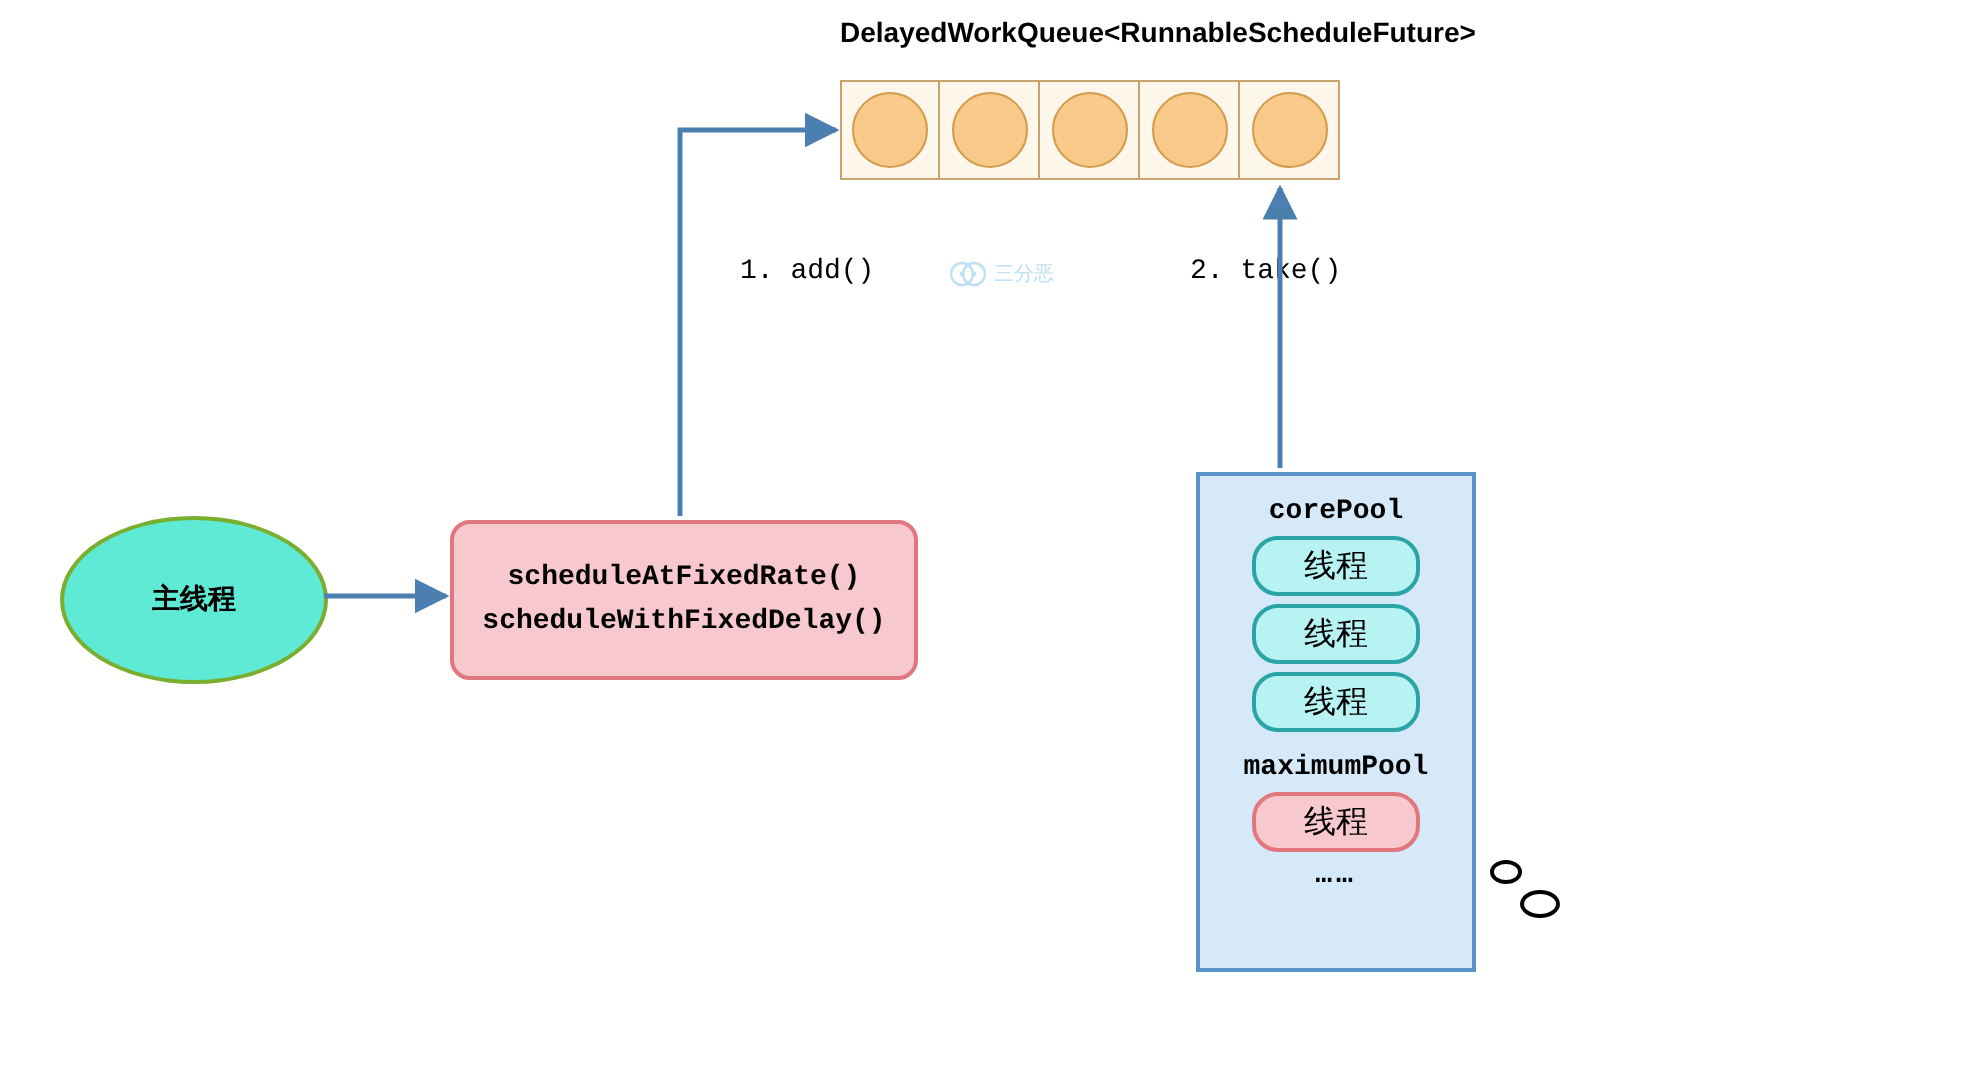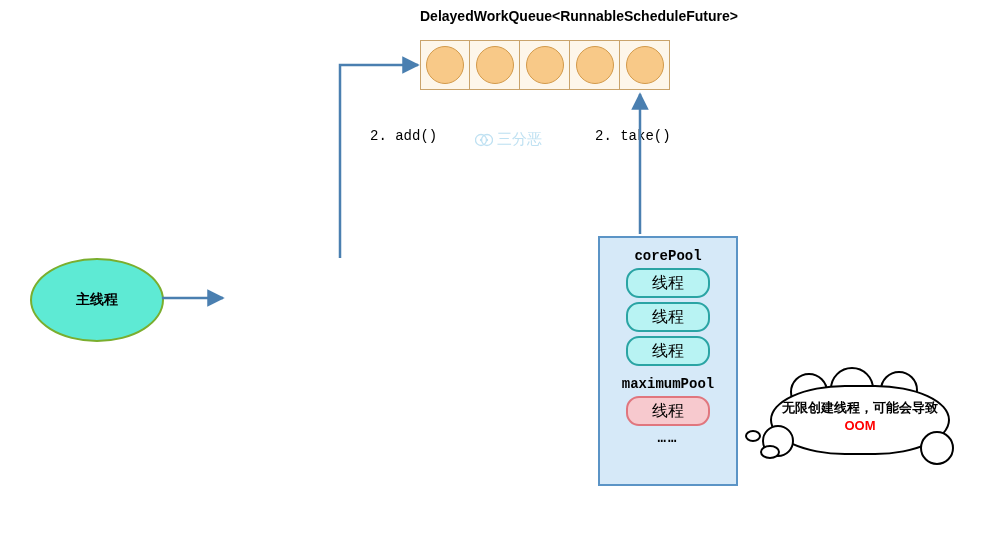--- a/index.html
+++ b/index.html
@@ -70,21 +70,21 @@
   .pill {
     width: 80px; height: 26px; border-radius: 13px;
     margin: 4px auto; display: flex; align-items: center; justify-content: center;
     font-size: 16px; font-family: "Microsoft YaHei","SimSun",Arial,sans-serif;
   }
   .pill.cyan { background: #b8f3f3; border: 2px solid #2aa4a4; }
   .pill.pink { background: #f7c9ce; border: 2px solid #e0767e; }
   .dots { letter-spacing: 2px; margin-top: 2px; font-weight: bold; }
 
   
-  .wm { position: absolute; top: 130px; left: 475px; color: #bfe1f2; font-size: 15px; display: flex; align-items: center; gap: 4px; }
+  .wm { position: absolute; top: 130px; left: 475px; color: #bfe1f2; font-size: 10px; display: flex; align-items: center; gap: 4px; }
   .wm svg { display: block; }
 
   
   .cloud {
     position: absolute; top: 385px; left: 770px;
     width: 180px; height: 70px;
   }
   .cloud .body {
     position: absolute; inset: 0;
     border: 2px solid #000; border-radius: 50% / 60%;
@@ -124,67 +124,60 @@
         <div class="ball"></div>
       </div>
     <div class="cell">
         <div class="ball"></div>
       </div>
     <div class="cell">
         <div class="ball"></div>
       </div>
   </div>
 
-  <div class="label mono" style="top:128px; left:370px;">2. add()</div>
+  <div class="label mono" style="top:128px; left:370px;">1. add()</div>
   <div class="label mono" style="top:128px; left:595px;">2. take()</div>
 
   <div class="wm">
     <svg width="18" height="14" viewBox="0 0 18 14">
       <ellipse cx="6" cy="7" rx="5.5" ry="5.5" fill="none" stroke="#bfe1f2" stroke-width="1.3"></ellipse>
       <ellipse cx="12" cy="7" rx="5.5" ry="5.5" fill="none" stroke="#bfe1f2" stroke-width="1.3"></ellipse>
       <circle cx="6" cy="7" r="1.2" fill="#bfe1f2"></circle>
       <circle cx="12" cy="7" r="1.2" fill="#bfe1f2"></circle>
     </svg>
     <span>三分恶</span>
   </div>
 
   <div class="mainthread">
     <span>主线程</span>
   </div>
 
+  <div class="schedule">
+    <div>scheduleAtFixedRate()</div>
+    <div>scheduleWithFixedDelay()</div>
+  </div>
 
   <div class="pool">
     <div class="sect">corePool</div>
     <div class="pill cyan">
         <span>线程</span>
       </div>
     <div class="pill cyan">
         <span>线程</span>
       </div>
     <div class="pill cyan">
         <span>线程</span>
       </div>
     <div class="sect" style="margin-top:10px;">maximumPool</div>
     <div class="pill pink">
         <span>线程</span>
       </div>
     <div class="dots">……</div>
   </div>
 
-  <div class="cloud">
-    <div class="bump b1"></div>
-      <div class="bump b2"></div>
-      <div class="bump b3"></div>
-    <div class="body"></div>
-    <div class="bump b4"></div>
-      <div class="bump b5"></div>
-    <div class="txt">
-      <span>无限创建线程，可能会导致</span><span class="oom">OOM</span>
-    </div>
-  </div>
   <div class="tail tail1"></div>
   <div class="tail tail2"></div>
 
   <svg class="arrows">
     <defs>
       <marker id="ah" viewBox="0 0 10 10" refX="9" refY="5" markerWidth="7" markerHeight="7" orient="auto-start-reverse">
         <path d="M 0 0 L 10 5 L 0 10 z" fill="#4a7fb0"></path>
       </marker>
     </defs>
 

